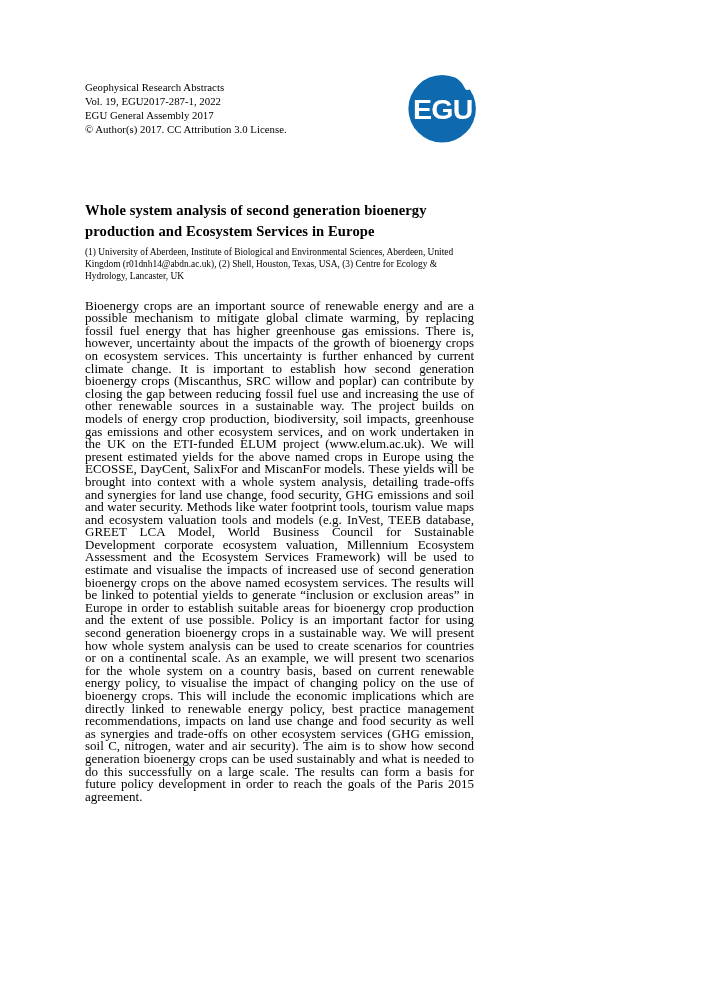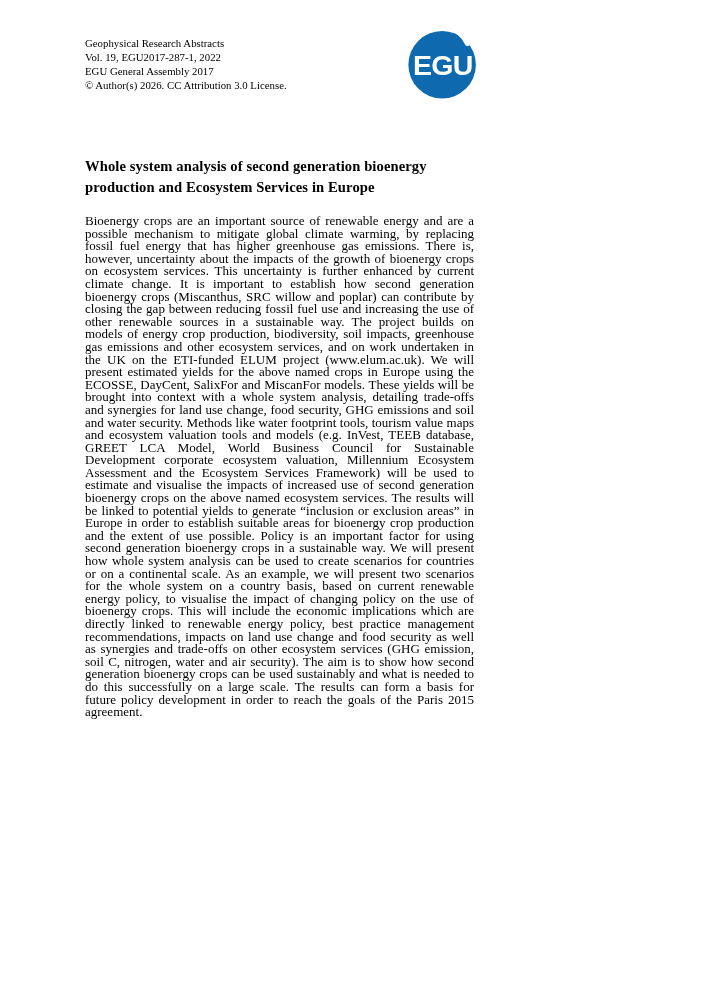--- a/index.html
+++ b/index.html
@@ -12,21 +12,21 @@
     height: 1000px;
     font-family: "Liberation Serif", serif;
     color: #000000;
     position: relative;
     overflow: hidden;
   }
   .page {
     box-sizing: border-box;
     width: 559px;
     height: 1000px;
-    padding: 36px 85px 40px 85px;
+    padding: 80px 85px 40px 85px;
   }
   .header-row {
     display: flex;
     justify-content: space-between;
     align-items: flex-start;
   }
   .header-text {
     font-size: 10.8px;
     line-height: 14px;
     white-space: nowrap;
@@ -63,31 +63,32 @@
 </head>
 <body>
 
 <div class="page">
 
   <div class="header-row">
     <div class="header-text">
       <div>Geophysical Research Abstracts</div>
       <div>Vol. 19, EGU2017-287-1, 2022</div>
       <div>EGU General Assembly 2017</div>
-      <div>© Author(s) 2026. CC Attribution 3.0 License.</div>
+      <div>© Author(s) 2017. CC Attribution 3.0 License.</div>
     </div>
     <div class="logo-wrap">
       <svg width="94" height="72" viewBox="0 0 125 96">
         <circle cx="72" cy="49" r="45" fill="#0f69af"></circle>
         <path d="M 106 20 A 42 42 0 0 0 34 13 A 54 54 0 0 0 7 58" fill="none" stroke="#ffffff" stroke-width="8" stroke-linecap="round"></path>
         <path d="M 106 20 A 42 42 0 0 0 34 13 A 54 54 0 0 0 7 58" fill="none" stroke="#0f69af" stroke-width="2" stroke-linecap="round" opacity="0"></path>
         <text x="73" y="63" text-anchor="middle" font-family="Liberation Sans, sans-serif" font-weight="bold" font-size="38" fill="#ffffff" letter-spacing="-1">EGU</text>
       </svg>
     </div>
   </div>
 
   <h1 class="paper-title" style="margin-bottom:0;">Whole system analysis of second generation bioenergy production and Ecosystem Services in Europe</h1>
 
 
+  <div class="affiliations">(1) University of Aberdeen, Institute of Biological and Environmental Sciences, Aberdeen, United Kingdom (r01dnh14@abdn.ac.uk), (2) Shell, Houston, Texas, USA, (3) Centre for Ecology &amp; Hydrology, Lancaster, UK</div>
 
   <div class="abstract">Bioenergy crops are an important source of renewable energy and are a possible mechanism to mitigate global climate warming, by replacing fossil fuel energy that has higher greenhouse gas emissions. There is, however, uncertainty about the impacts of the growth of bioenergy crops on ecosystem services. This uncertainty is further enhanced by current climate change. It is important to establish how second generation bioenergy crops (Miscanthus, SRC willow and poplar) can contribute by closing the gap between reducing fossil fuel use and increasing the use of other renewable sources in a sustainable way. The project builds on models of energy crop production, biodiversity, soil impacts, greenhouse gas emissions and other ecosystem services, and on work undertaken in the UK on the ETI-funded ELUM project (www.elum.ac.uk). We will present estimated yields for the above named crops in Europe using the ECOSSE, DayCent, SalixFor and MiscanFor models. These yields will be brought into context with a whole system analysis, detailing trade-offs and synergies for land use change, food security, GHG emissions and soil and water security. Methods like water footprint tools, tourism value maps and ecosystem valuation tools and models (e.g. InVest, TEEB database, GREET LCA Model, World Business Council for Sustainable Development corporate ecosystem valuation, Millennium Ecosystem Assessment and the Ecosystem Services Framework) will be used to estimate and visualise the impacts of increased use of second generation bioenergy crops on the above named ecosystem services. The results will be linked to potential yields to generate “inclusion or exclusion areas” in Europe in order to establish suitable areas for bioenergy crop production and the extent of use possible. Policy is an important factor for using second generation bioenergy crops in a sustainable way. We will present how whole system analysis can be used to create scenarios for countries or on a continental scale. As an example, we will present two scenarios for the whole system on a country basis, based on current renewable energy policy, to visualise the impact of changing policy on the use of bioenergy crops. This will include the economic implications which are directly linked to renewable energy policy, best practice management recommendations, impacts on land use change and food security as well as synergies and trade-offs on other ecosystem services (GHG emission, soil C, nitrogen, water and air security). The aim is to show how second generation bioenergy crops can be used sustainably and what is needed to do this successfully on a large scale. The results can form a basis for future policy development in order to reach the goals of the Paris 2015 agreement.</div>
 
 </div>
 
 </body></html>

